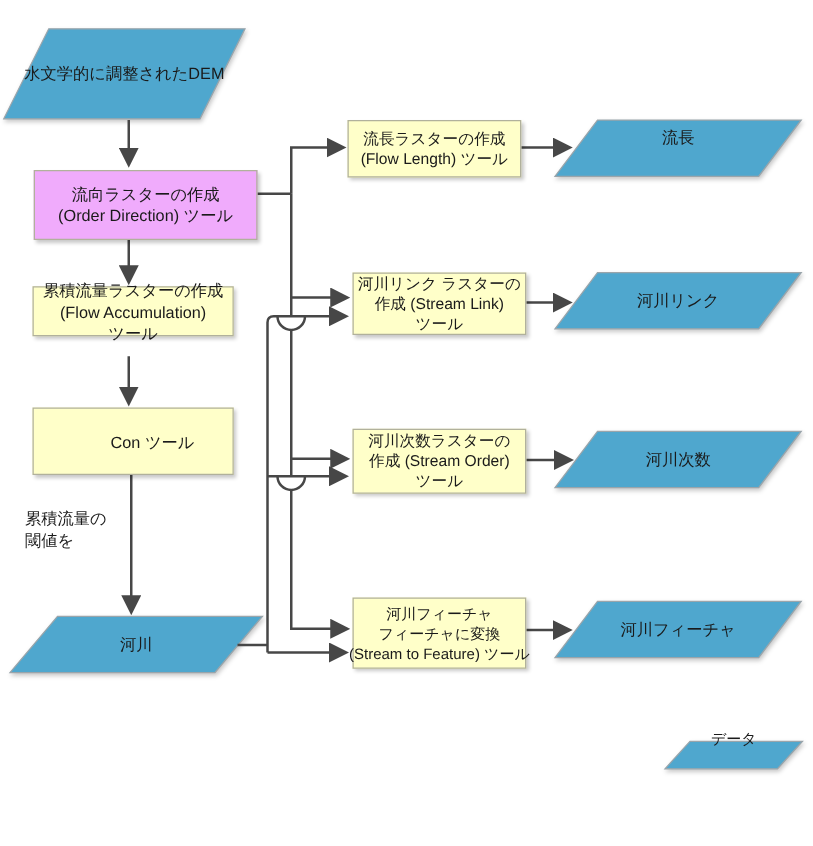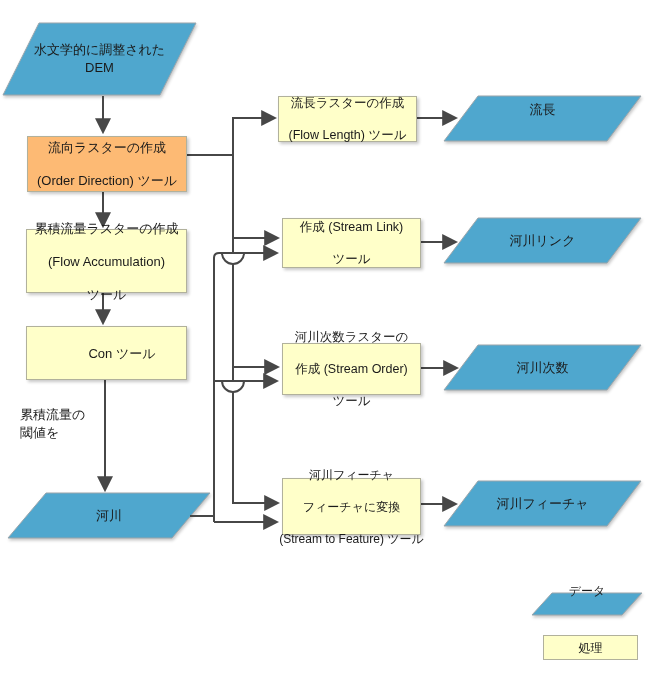--- a/index.html
+++ b/index.html
@@ -10,26 +10,25 @@
   svg.layer{position:absolute;left:0;top:0;z-index:1;}
   .shape{stroke:#9aa5ab;stroke-width:1;}
   .shape-group{filter:drop-shadow(1px 2px 1.5px rgba(0,0,0,0.22));}
   .wire{fill:none;stroke:#474747;stroke-width:2;}
   .pbox{
     position:absolute;z-index:2;box-sizing:border-box;
     border:1px solid #b1b19c;
     display:flex;flex-direction:column;align-items:center;justify-content:center;
     text-align:center;line-height:16px;font-size:12.5px;
     box-shadow:2px 2px 3px rgba(0,0,0,0.22);
-    gap:16px;
   }
   .pbox span{white-space:nowrap;}
   .pbox.big{font-size:13px;line-height:17px;}
   .dlabel{
-    position:absolute;z-index:3;display:flex;flex-direction:column;
+    position:absolute;z-index:3;display:flex;flex-direction:row;
     align-items:center;justify-content:center;text-align:center;
     font-size:13px;line-height:18px;pointer-events:none;
   }
   .note{
     position:absolute;z-index:3;font-size:13px;line-height:17.5px;text-align:left;
   }
   .legend-label{font-size:12px;}
 </style>
 </head>
 <body>
@@ -74,60 +73,58 @@
       <path class="wire" d="M214,381 L276,381" marker-end="url(#arrow)"></path>
       <path class="wire" d="M214,522 L276,522" marker-end="url(#arrow)"></path>
 
       <path class="wire" d="M417,118 L455,118" marker-end="url(#arrow)"></path>
       <path class="wire" d="M421,242 L455,242" marker-end="url(#arrow)"></path>
       <path class="wire" d="M421,368 L456,368" marker-end="url(#arrow)"></path>
       <path class="wire" d="M421,504 L455,504" marker-end="url(#arrow)"></path>
     </g>
   </svg>
 
-  <div class="pbox big" style="left:27px;top:136px;width:160px;height:56px;background:#fdba74;">
+  <div class="pbox big" style="left:27px;top:136px;width:179px;height:56px;background:#f0abfc;">
     <span>流向ラスターの作成</span>
     <span>(Order Direction) ツール</span>
   </div>
 
-  <div class="pbox big" style="left:26px;top:229px;width:161px;height:64px;background:#FFFFC9;">
+  <div class="pbox big" style="left:26px;top:229px;width:161px;height:40px;background:#FFFFC9;">
     <span>累積流量ラスターの作成</span>
     <span>(Flow Accumulation)</span>
     <span>ツール</span>
   </div>
 
   <div class="pbox big" style="left:26px;top:326px;width:161px;height:54px;background:#FFFFC9;padding-left:31px;">
     <span>Con ツール</span>
   </div>
 
   <div class="pbox" style="left:278px;top:96px;width:139px;height:46px;background:#FFFFC9;">
     <span>流長ラスターの作成</span>
     <span>(Flow Length) ツール</span>
   </div>
 
   <div class="pbox" style="left:282px;top:218px;width:139px;height:50px;background:#FFFFC9;">
+    <span>河川リンク ラスターの</span>
     <span>作成 (Stream Link)</span>
     <span>ツール</span>
   </div>
 
   <div class="pbox" style="left:282px;top:343px;width:139px;height:52px;background:#FFFFC9;">
     <span>河川次数ラスターの</span>
     <span>作成 (Stream Order)</span>
     <span>ツール</span>
   </div>
 
   <div class="pbox" style="left:282px;top:478px;width:139px;height:57px;background:#FFFFC9;font-size:12px;">
     <span>河川フィーチャ</span>
     <span>フィーチャに変換</span>
     <span>(Stream to Feature) ツール</span>
   </div>
 
-  <div class="pbox" style="left:543px;top:635px;width:95px;height:25px;background:#FFFFC9;box-shadow:none;">
-    <span class="legend-label">処理</span>
-  </div>
 
   <div class="dlabel" style="left:3px;top:23px;width:193px;height:72px;">
     <span>水文学的に調整された</span>
     <span>DEM</span>
   </div>
 
   <div class="dlabel" style="left:8px;top:493px;width:202px;height:45px;">
     <span>河川</span>
   </div>
 

